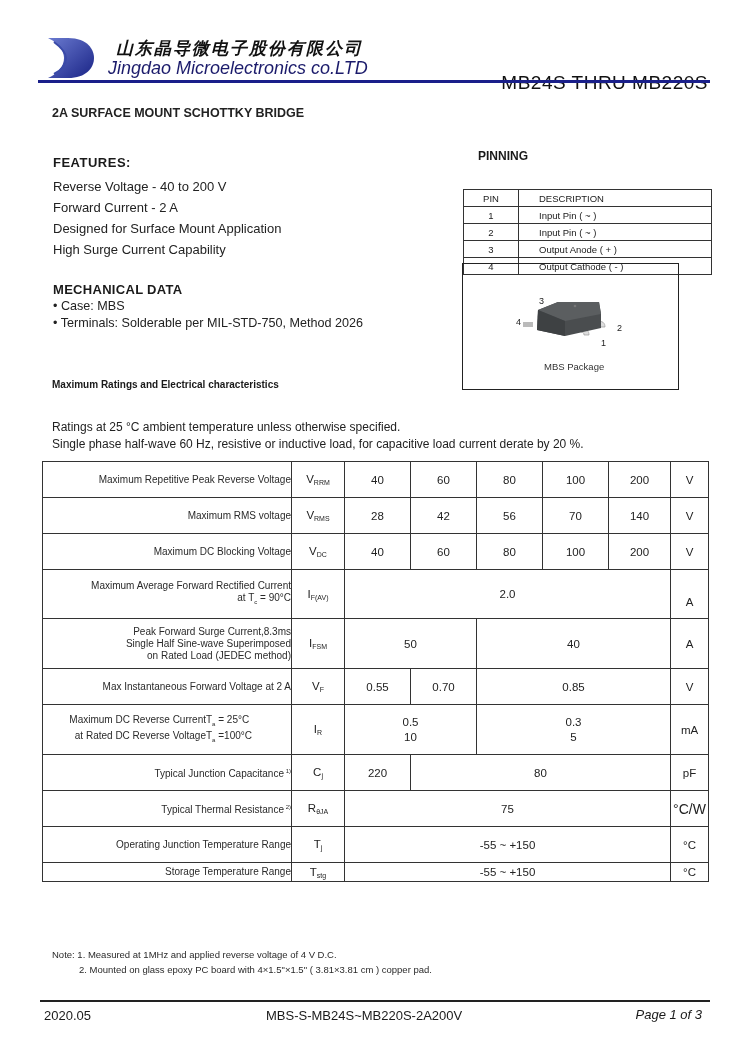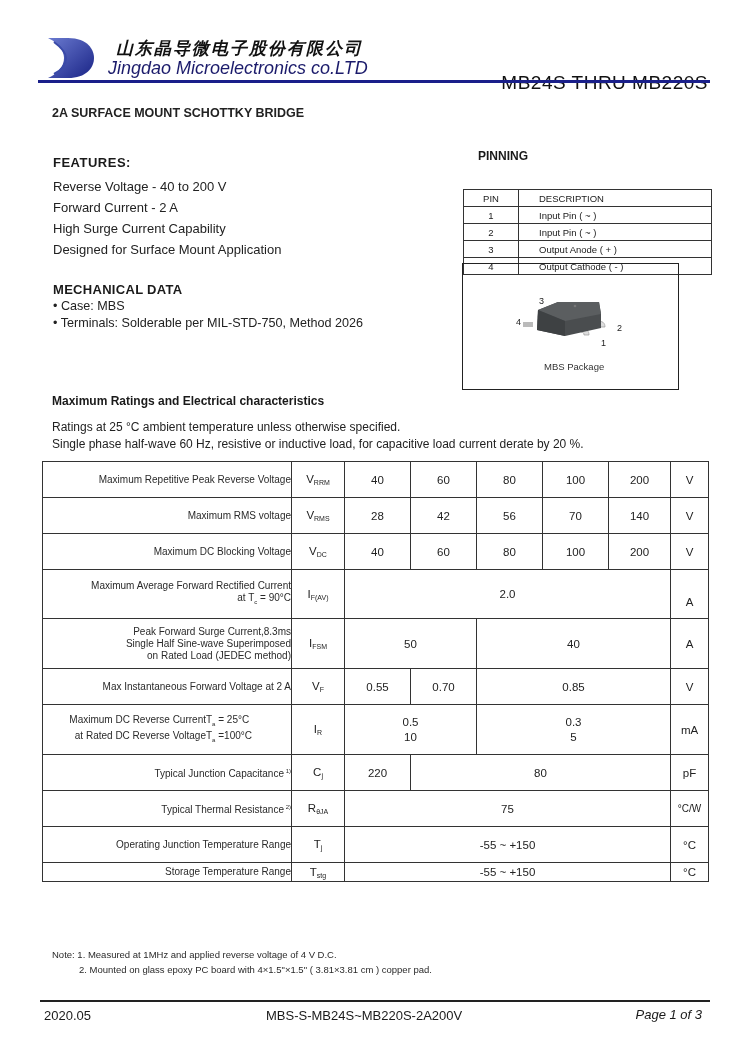--- a/index.html
+++ b/index.html
@@ -22,21 +22,21 @@
 
   
   .pin-h { left: 478px; top: 149px; font-size: 12px; font-weight: bold; }
   .pin-table { left: 463px; top: 167px; width: 249px; border-collapse: collapse; font-size: 9.5px; margin-top: 22px; }
   .pin-table td { border: 1px solid #333; height: 16px; padding: 0; }
   .pin-table td.c1 { width: 54px; text-align: center; }
   .pin-table td.c2 { padding-left: 20px; }
   .pin-box { left: 462px; top: 263px; width: 215px; height: 125px; border: 1.5px solid #222; }
   .pkg-label { left: 524px; top: 361px; font-size: 9.5px; color: #333; margin-left: 20px; }
 
-  .mr-h { left: 52px; top: 394px; font-size: 12px; font-weight: bold; }
+  .mr-h { left: 52px; top: 379px; font-size: 10px; font-weight: bold; }
   .mr-l1 { left: 52px; top: 420px; font-size: 12px; color: #222; }
   .mr-l2 { left: 52px; top: 437px; font-size: 12px; color: #222; }
 
   
   .main-table { position: absolute; left: 42px; top: 461px; width: 666px; border-collapse: collapse; table-layout: fixed; }
   .main-table td { border: 1.3px solid #333; text-align: center; font-size: 11.5px; color: #222; padding: 0; }
   .main-table td.param { text-align: right; padding-left: 23px; font-size: 10px; color: #2a2a2a; line-height: 12px; }
   .main-table tr.hdr td { font-size: 11.5px; height: 35px; }
   .main-table tr.hdr td.param-h { font-size: 12.5px; text-align: center; }
   .sym { font-size: 12px; }
@@ -69,22 +69,22 @@
 <div class="abs en-name">Jingdao Microelectronics co.LTD</div>
 <div class="abs part-title">MB24S  THRU  MB220S</div>
 <div class="abs header-line"></div>
 
 <div class="abs sub-title">2A SURFACE MOUNT SCHOTTKY BRIDGE</div>
 
 <div class="abs features-h">FEATURES:</div>
 <div class="abs feat-list">
   <div>Reverse Voltage - 40 to 200 V</div>
   <div>Forward Current - 2 A</div>
+  <div>Designed for Surface Mount Application</div>
   <div>High Surge Current Capability</div>
-  <div>Designed for Surface Mount Application</div>
 </div>
 
 <div class="abs mech-h">MECHANICAL DATA</div>
 <div class="abs mech-list">
   <div>• Case: MBS</div>
   <div>• Terminals: Solderable per MIL-STD-750, Method 2026</div>
 </div>
 
 <div class="abs pin-h">PINNING</div>
 <table class="abs pin-table">
@@ -240,21 +240,21 @@
     <td class="sym"><span>C</span><sub>j</sub></td>
     <td>220</td>
     <td colspan="4">80</td>
     <td class="units-cell">pF</td>
   </tr>
 
   <tr style="height:36px">
     <td class="param"><span>Typical Thermal Resistance</span><sup style="font-size:6px"> 2)</sup></td>
     <td class="sym"><span>R</span><sub>θJA</sub></td>
     <td colspan="5">75</td>
-    <td class="units-cell" style="font-size:10px">°C/W</td>
+    <td class="units-cell" style="font-size:14px">°C/W</td>
   </tr>
 
   <tr style="height:36px">
     <td class="param">Operating Junction Temperature Range</td>
     <td class="sym"><span>T</span><sub>j</sub></td>
     <td colspan="5">-55 ~ +150</td>
     <td class="units-cell">°C</td>
   </tr>
 
   <tr style="height:19px">

